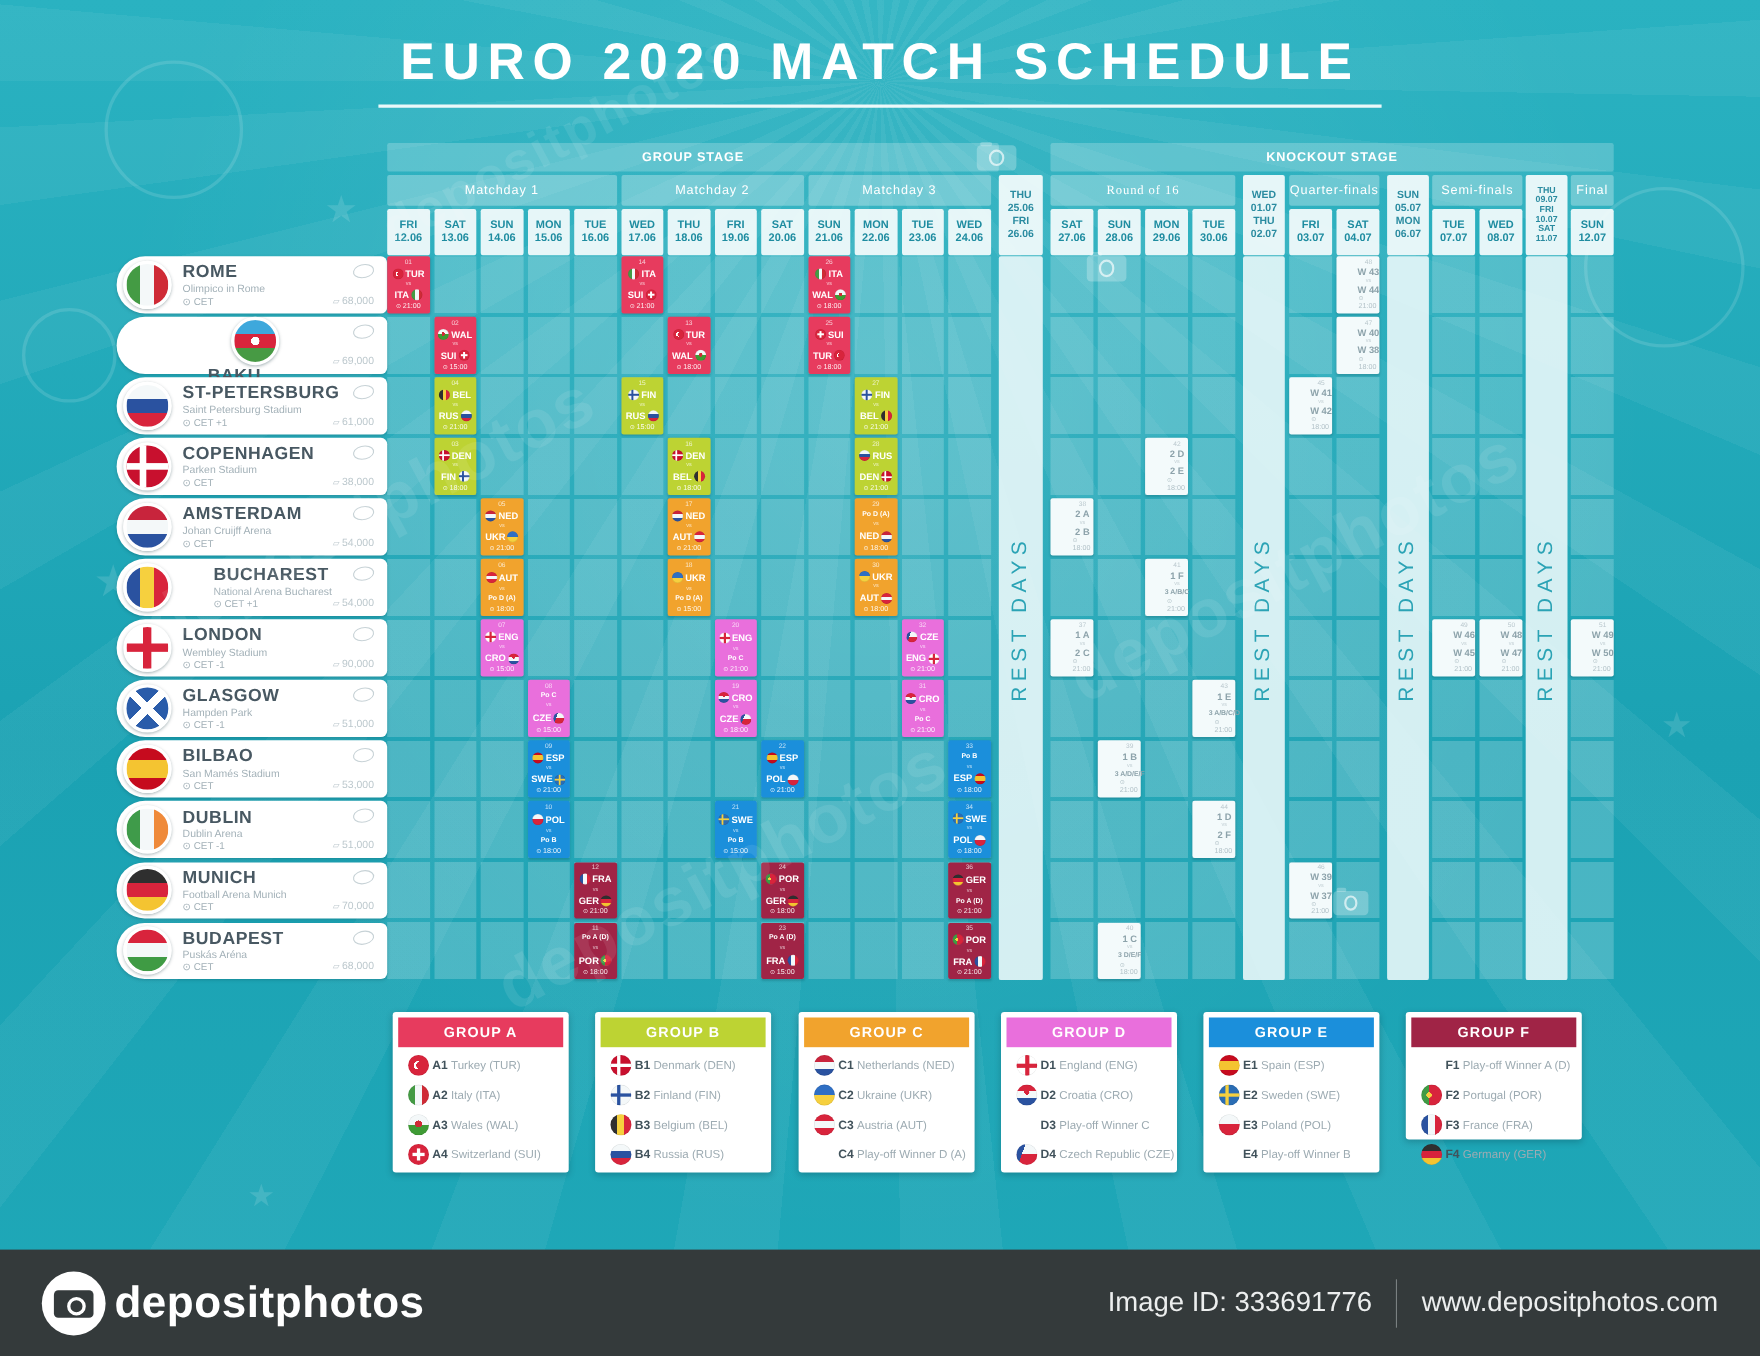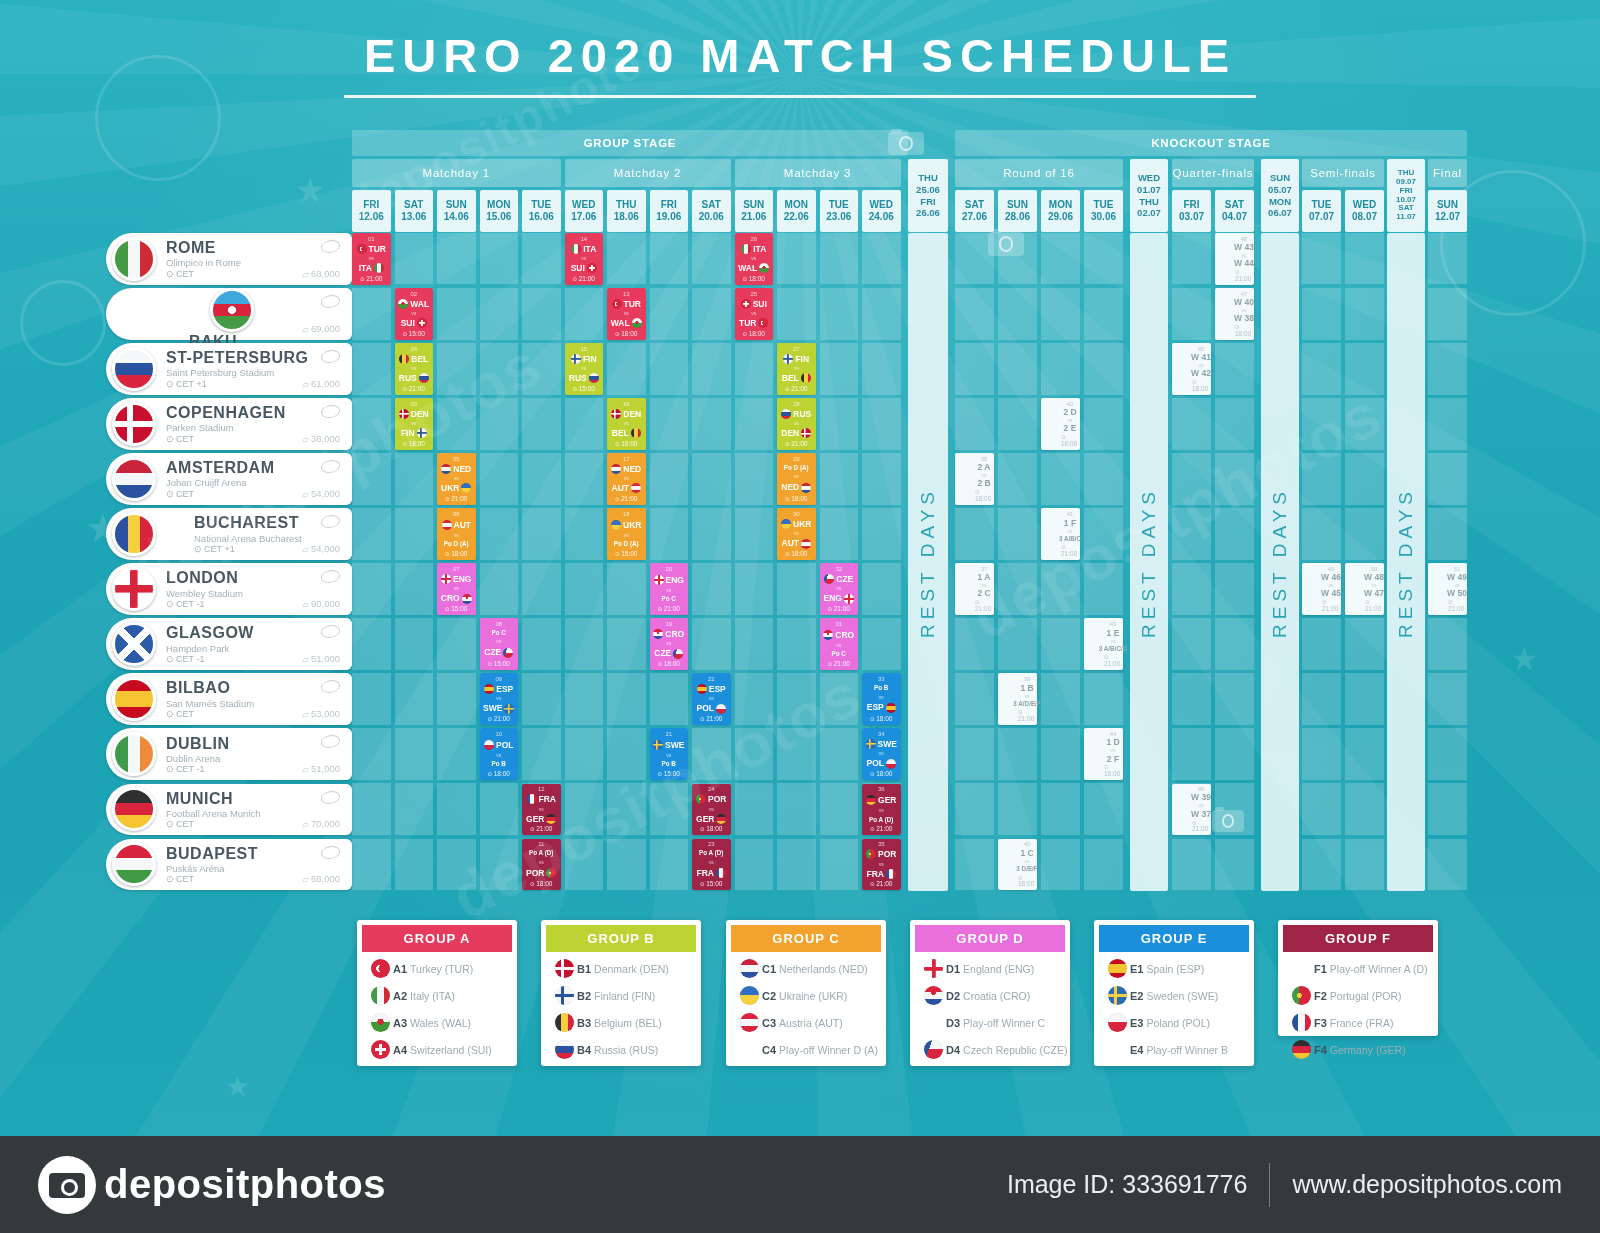--- a/index.html
+++ b/index.html
@@ -181,21 +181,21 @@
     <div class="colstrip" style="position: absolute; left: 1172px; top: 233px; width: 39px; height: 658px;"></div>
     <div class="colstrip" style="position: absolute; left: 1215px; top: 233px; width: 39px; height: 658px;"></div>
     <div class="colstrip" style="position: absolute; left: 1302px; top: 233px; width: 39px; height: 658px;"></div>
     <div class="colstrip" style="position: absolute; left: 1345px; top: 233px; width: 39px; height: 658px;"></div>
     <div class="colstrip" style="position: absolute; left: 1428px; top: 233px; width: 39px; height: 658px;"></div>
     <div class="band stage" style="position: absolute; left: 352px; top: 130px; width: 556px; height: 26px;">GROUP STAGE</div>
     <div class="band stage" style="position: absolute; left: 955px; top: 130px; width: 512px; height: 26px;">KNOCKOUT STAGE</div>
     <div class="band sub" style="position: absolute; left: 352px; top: 159px; width: 208.5px; height: 28px;">Matchday 1</div>
     <div class="band sub" style="position: absolute; left: 564.5px; top: 159px; width: 166px; height: 28px;">Matchday 2</div>
     <div class="band sub" style="position: absolute; left: 734.5px; top: 159px; width: 166px; height: 28px;">Matchday 3</div>
-    <div class="band sub" style="position: absolute; left: 955px; top: 159px; width: 168px; height: 28px;">Round of 16</div>
+    <div class="band sub" style="position: absolute; left: 955px; top: 159px; width: 168px; height: 28px; font-family: Liberation Serif, serif;">Round of 16</div>
     <div class="band sub" style="position: absolute; left: 1172px; top: 159px; width: 82px; height: 28px;">Quarter-finals</div>
     <div class="band sub" style="position: absolute; left: 1302px; top: 159px; width: 82px; height: 28px;">Semi-finals</div>
     <div class="band sub" style="position: absolute; left: 1428px; top: 159px; width: 39px; height: 28px;">Final</div>
     <div class="daycell" style="position: absolute; left: 352px; top: 190px; width: 38.5px; height: 42px;">
       <div class="dcd">FRI</div>
       <div class="dcm">12.06</div>
     </div>
     <div class="daycell" style="position: absolute; left: 394.5px; top: 190px; width: 38.5px; height: 42px;">
       <div class="dcd">SAT</div>
       <div class="dcm">13.06</div>

